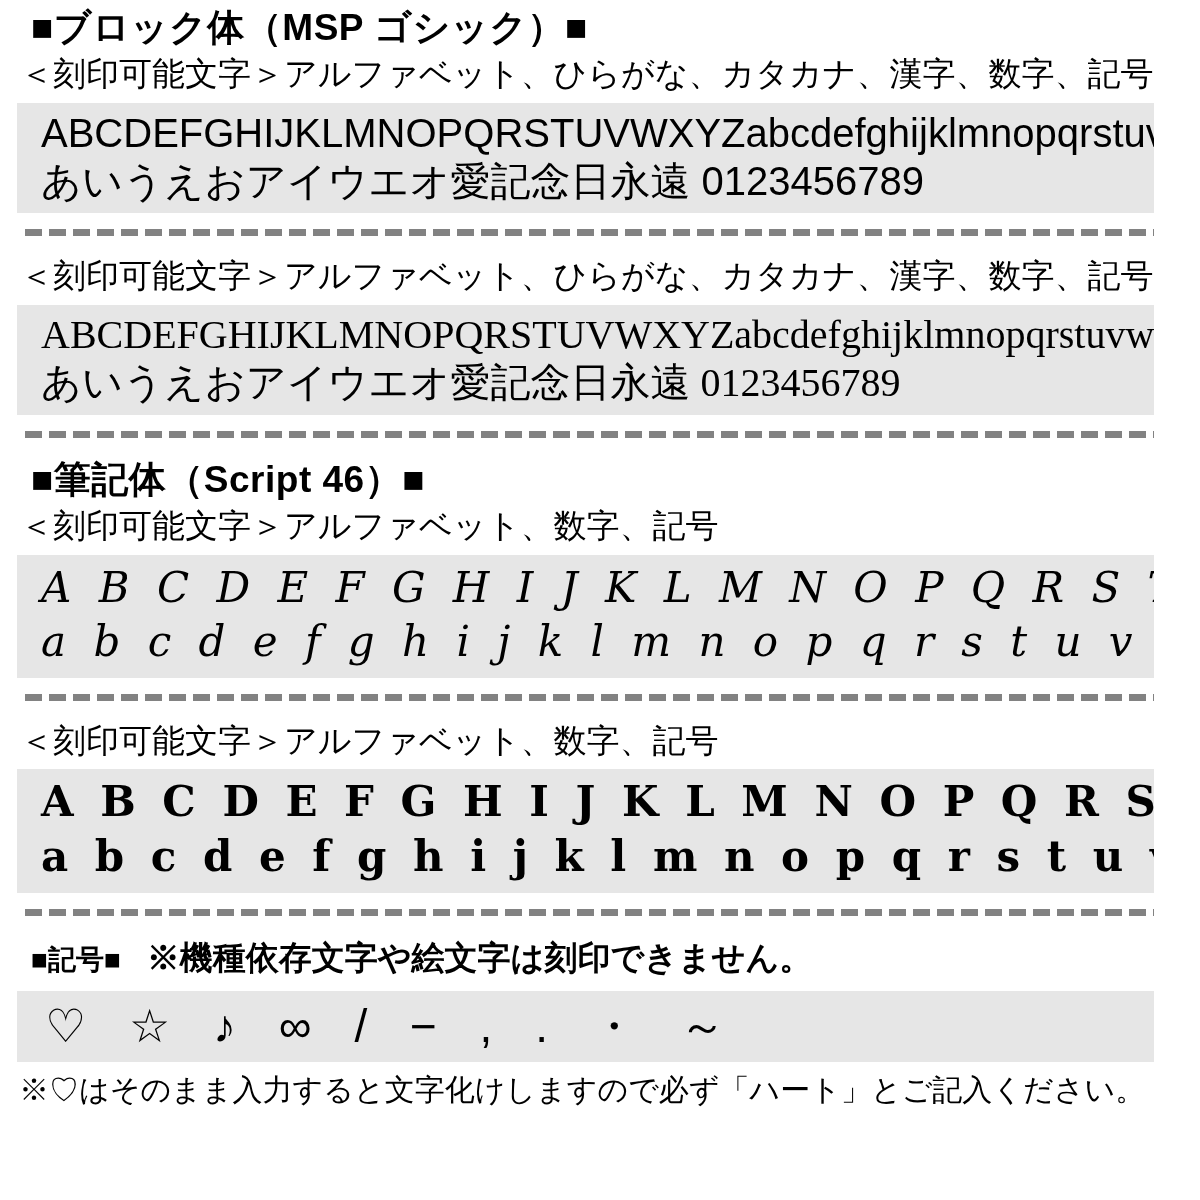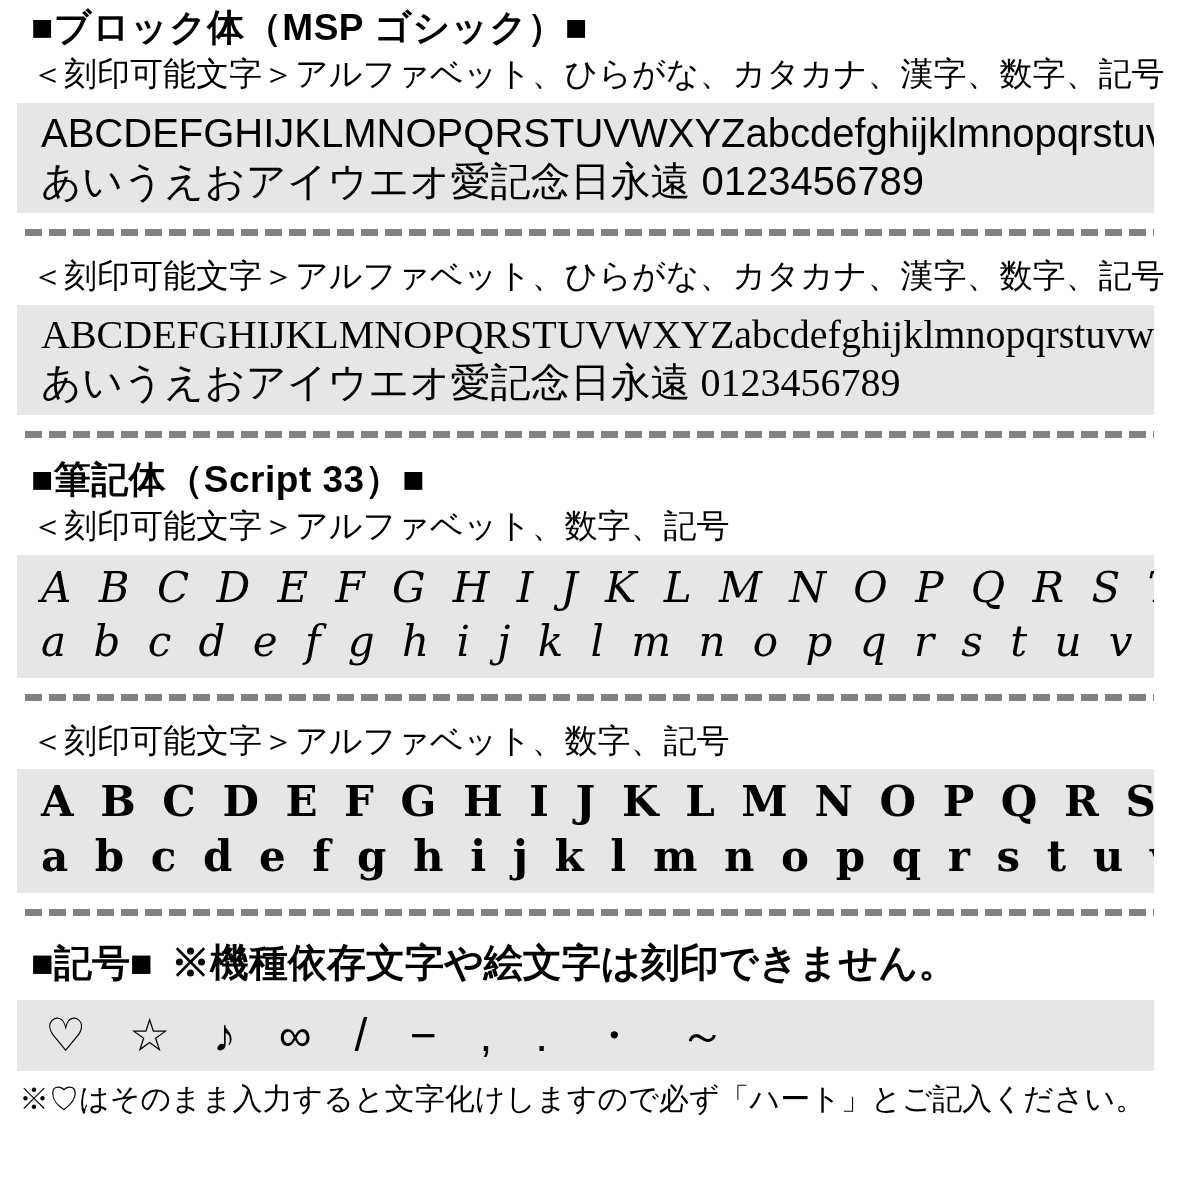--- a/index.html
+++ b/index.html
@@ -24,21 +24,21 @@
     font-weight: bold;
     font-size: 37px;
     line-height: 1.2;
     margin: 0 0 4px 14px;
     white-space: nowrap;
     letter-spacing: 0.5px;
   }
   .sec-sub {
     font-size: 33px;
     line-height: 1.2;
-    margin: 0 0 9px 14px;
+    margin: 0 0 9px 3px;
     white-space: nowrap;
   }
   .sample-box {
     background: #e6e6e6;
     padding: 6px 0 8px 24px;
     white-space: nowrap;
     overflow: hidden;
   }
   .sample-box div {
     line-height: 1.2;
@@ -72,27 +72,27 @@
   }
   
   .sym-head {
     display: flex;
     align-items: baseline;
     margin: 0 0 10px 14px;
     white-space: nowrap;
   }
   .sym-title {
     font-weight: bold;
-    font-size: 38px;
+    font-size: 28px;
     line-height: 1.15;
   }
   .sym-note {
     font-weight: bold;
-    font-size: 39px;
-    margin-left: 18px;
+    font-size: 33px;
+    margin-left: 26px;
     font-family: Liberation Mono, monospace;
   }
   .sym-box {
     background: #e6e6e6;
     padding: 6px 0 6px 28px;
     font-size: 46px;
     line-height: 1.3;
     word-spacing: 30px;
     white-space: nowrap;
   }
@@ -123,21 +123,21 @@
     <div class="sec-sub">＜刻印可能文字＞アルファベット、ひらがな、カタカナ、漢字、数字、記号</div>
     <div class="sample-box f-mincho">
       <div>ABCDEFGHIJKLMNOPQRSTUVWXYZabcdefghijklmnopqrstuvwxyz</div>
       <div>あいうえおアイウエオ愛記念日永遠 0123456789</div>
     </div>
   </section>
 
   <div class="sep"></div>
 
   <section>
-    <div class="sec-title">■筆記体（Script 33）■</div>
+    <div class="sec-title">■筆記体（Script 46）■</div>
     <div class="sec-sub">＜刻印可能文字＞アルファベット、数字、記号</div>
     <div class="sample-box f-script">
       <div>A B C D E F G H I J K L M N O P Q R S T U V W X Y Z</div>
       <div>a b c d e f g h i j k l m n o p q r s t u v w x y z 0 1 2 3 4 5 6 7 8 9</div>
     </div>
   </section>
 
   <div class="sep"></div>
 
   <section>

